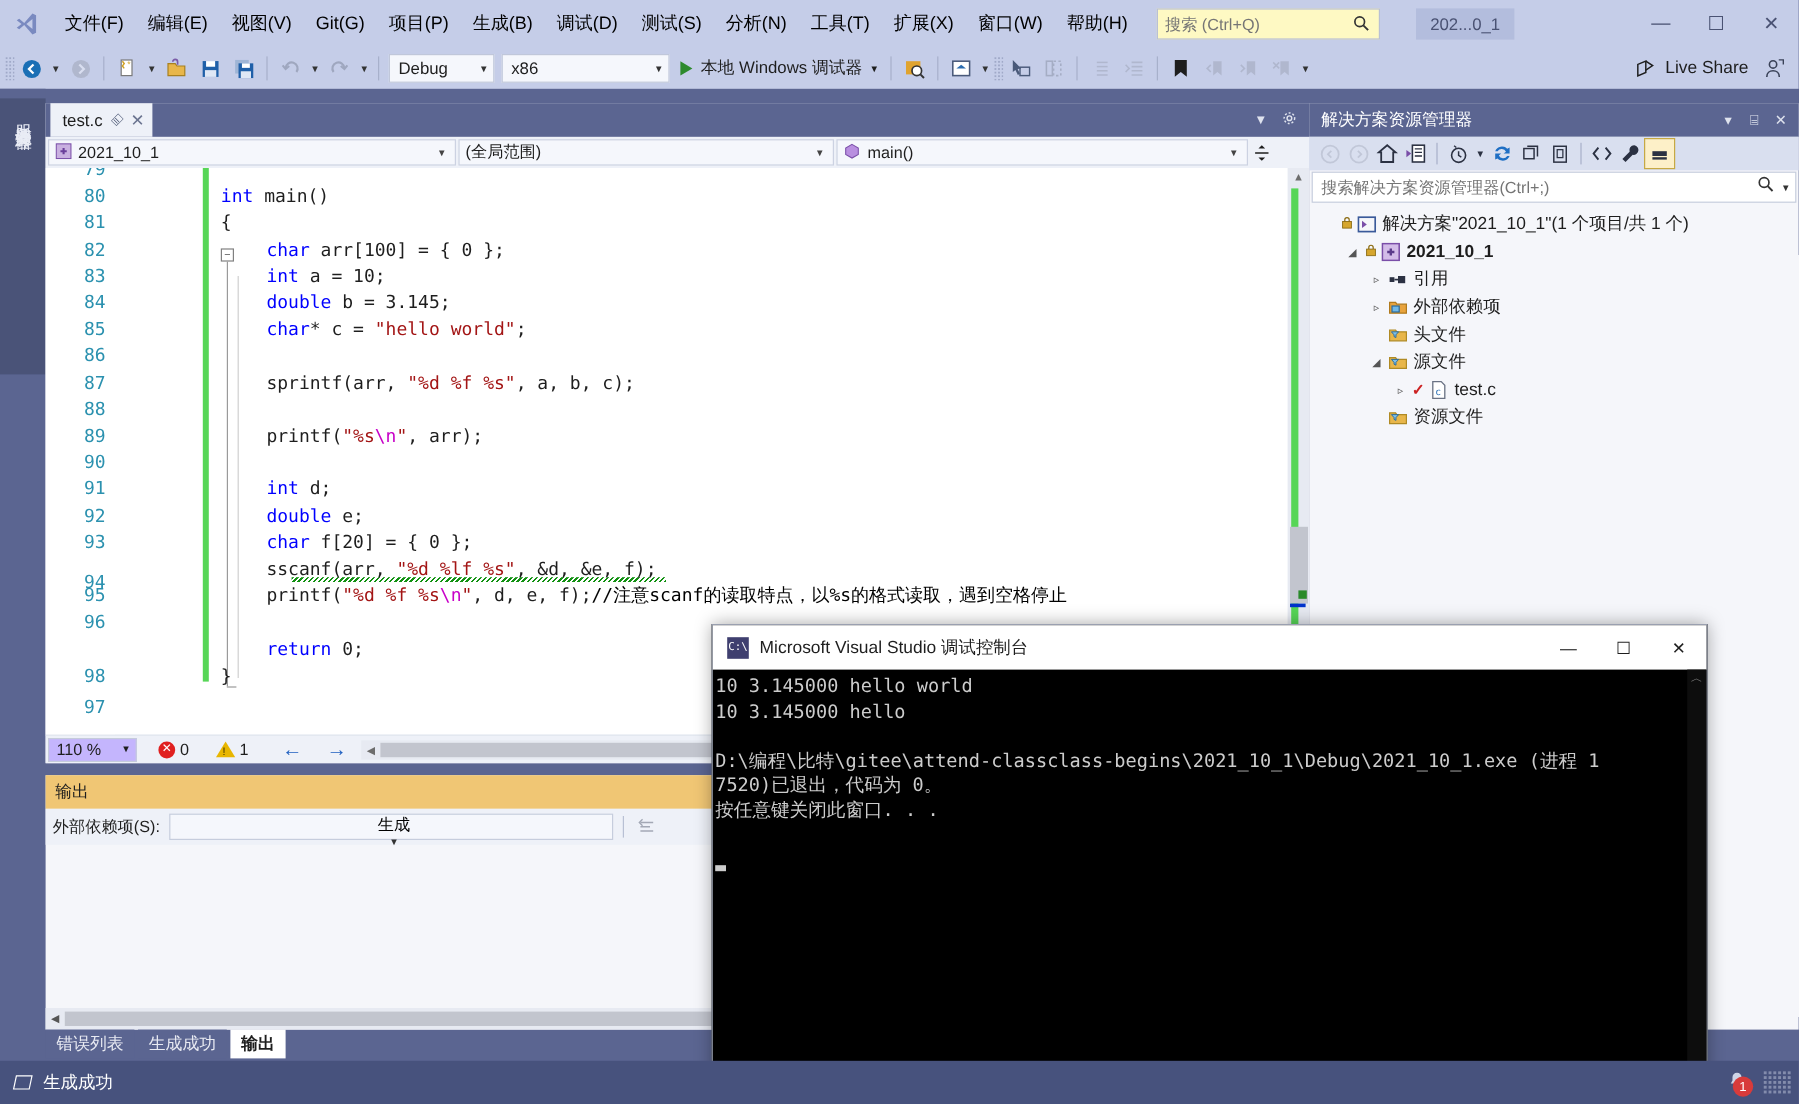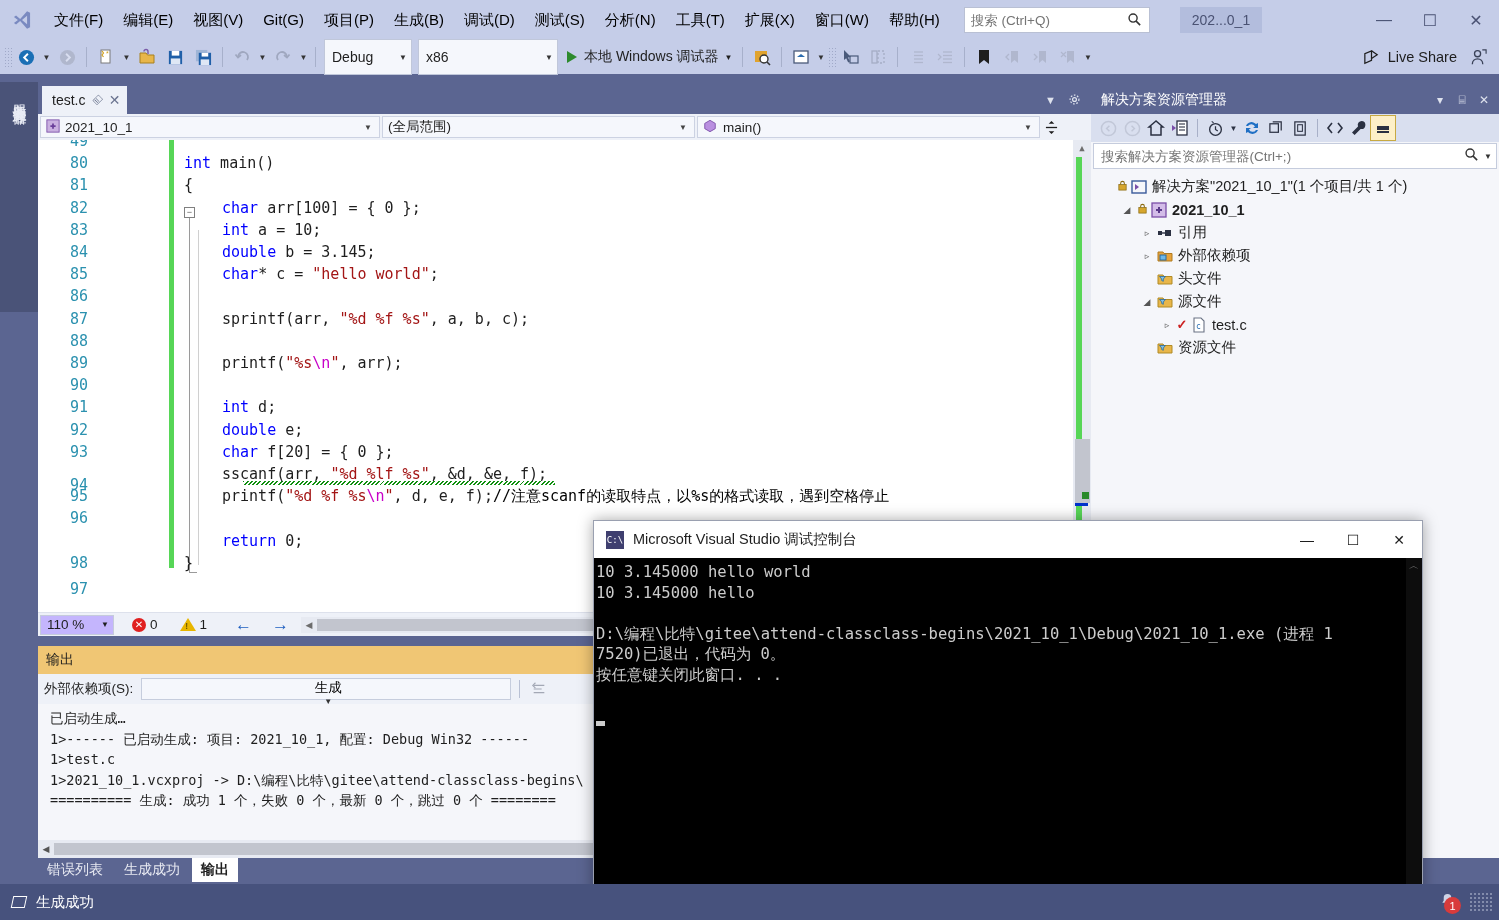--- a/index.html
+++ b/index.html
@@ -22,21 +22,21 @@
     width: 44px; height: 40px; display: flex; align-items: center; justify-content: center;
   }
   .vs-logo svg { width: 22px; height: 22px; }
   .menu { display: flex; align-items: center; height: 40px; }
   .menu-item {
     padding: 0 10px; height: 40px; line-height: 40px;
     font-size: 15px; color: #000000; cursor: default; white-space: nowrap;
   }
   .search-box {
     margin-left: 14px; width: 186px; height: 26px;
-    background: #ffffff; border: 1px solid #b9c0d4;
+    background: #fef9c3; border: 1px solid #b9c0d4;
     display: flex; align-items: center; padding: 0 6px;
     position: relative;
   }
   .search-box input {
     border: none; outline: none; width: 152px; font-size: 13.5px;
     color: #777; font-family: "Liberation Sans", sans-serif; background: transparent;
   }
   .search-icon { position: absolute; right: 7px; top: 4px; color: #333; }
   .titlebar-doc {
     margin-left: 30px; background: #b3bddd; color: #4a5273;
@@ -59,21 +59,21 @@
     background-size: 3px 3px; }
   .tb-btn {
     width: 26px; height: 26px; display: flex; align-items: center; justify-content: center;
     margin: 0 1px; position: relative;
   }
   .tb-btn.dis { opacity: .35; }
   .tb-caret { width: 13px; height: 26px; display: flex; align-items: center; justify-content: center;
     font-size: 8px; color: #333; }
   .tb-sep { width: 1px; height: 20px; background: #a7b0cb; margin: 0 5px; }
   .combo {
-    height: 36px; background: #f5f7fc; border: 1px solid #c0c7da;
+    height: 24px; background: #f5f7fc; border: 1px solid #c0c7da;
     display: flex; align-items: center; padding: 0 4px 0 7px;
     font-size: 14px; color: #1e1e1e; margin: 0 3px; position: relative;
   }
   .combo .cv { flex: 1; white-space: nowrap; overflow: hidden; }
   .combo .cc { font-size: 8px; color: #333; padding-left: 6px; }
   .run-btn {
     display: flex; align-items: center; height: 26px; padding: 0 4px 0 6px;
     font-size: 14px; color: #1e1e1e; white-space: nowrap;
   }
   .tri-play { width: 0; height: 0; border-left: 10px solid #2d8a2d;
@@ -579,21 +579,21 @@
         <svg width="13" height="15" viewBox="0 0 14 16">
             <path d="M7 1l3 3H4zM7 15l3-3H4z" fill="#1e1e1e"></path>
             <line x1="1" y1="8" x2="13" y2="8" stroke="#1e1e1e" stroke-width="1.4"></line>
           </svg>
       </div>
     </div>
 
     <div class="code-area">
 
       <div class="gutter">
-          <div class="ln" style="top: -8px;">49</div>
+          <div class="ln" style="top: -8px;">79</div>
           <div class="ln" style="top: 14.2px;">80</div>
           <div class="ln" style="top: 36.4px;">81</div>
           <div class="ln" style="top: 58.6px;">82</div>
           <div class="ln" style="top: 80.8px;">83</div>
           <div class="ln" style="top: 103px;">84</div>
           <div class="ln" style="top: 125.2px;">85</div>
           <div class="ln" style="top: 147.4px;">86</div>
           <div class="ln" style="top: 169.6px;">87</div>
           <div class="ln" style="top: 191.8px;">88</div>
           <div class="ln" style="top: 214px;">89</div>
@@ -682,25 +682,20 @@
         <span class="sc">▼</span>
       </div>
       <div class="out-sep"></div>
       <div class="out-ic">
         <svg width="16" height="16" viewBox="0 0 18 18">
             <path d="M3 13h12M3 9h9M3 5h12" stroke="#4a5266" stroke-width="1.3"></path>
             <path d="M5 2l-3 3 3 3" fill="none" stroke="#4a5266" stroke-width="1.3"></path>
           </svg>
       </div>
     </div>
-    <div class="output-body">已启动生成…
-1&gt;------ 已启动生成: 项目: 2021_10_1, 配置: Debug Win32 ------
-1&gt;test.c
-1&gt;2021_10_1.vcxproj -&gt; D:\编程\比特\gitee\attend-classclass-begins\
-========== 生成: 成功 1 个，失败 0 个，最新 0 个，跳过 0 个 ========</div>
     <div class="output-hscroll">
       <span class="la">◀</span>
       <div class="hthumb" style="width:640px"></div>
     </div>
   </div>
 
   <div class="bottom-tabs" id="bottom-tabs">
       <div class="btab">错误列表</div>
       <div class="btab">生成成功</div>
       <div class="btab active">输出</div>

